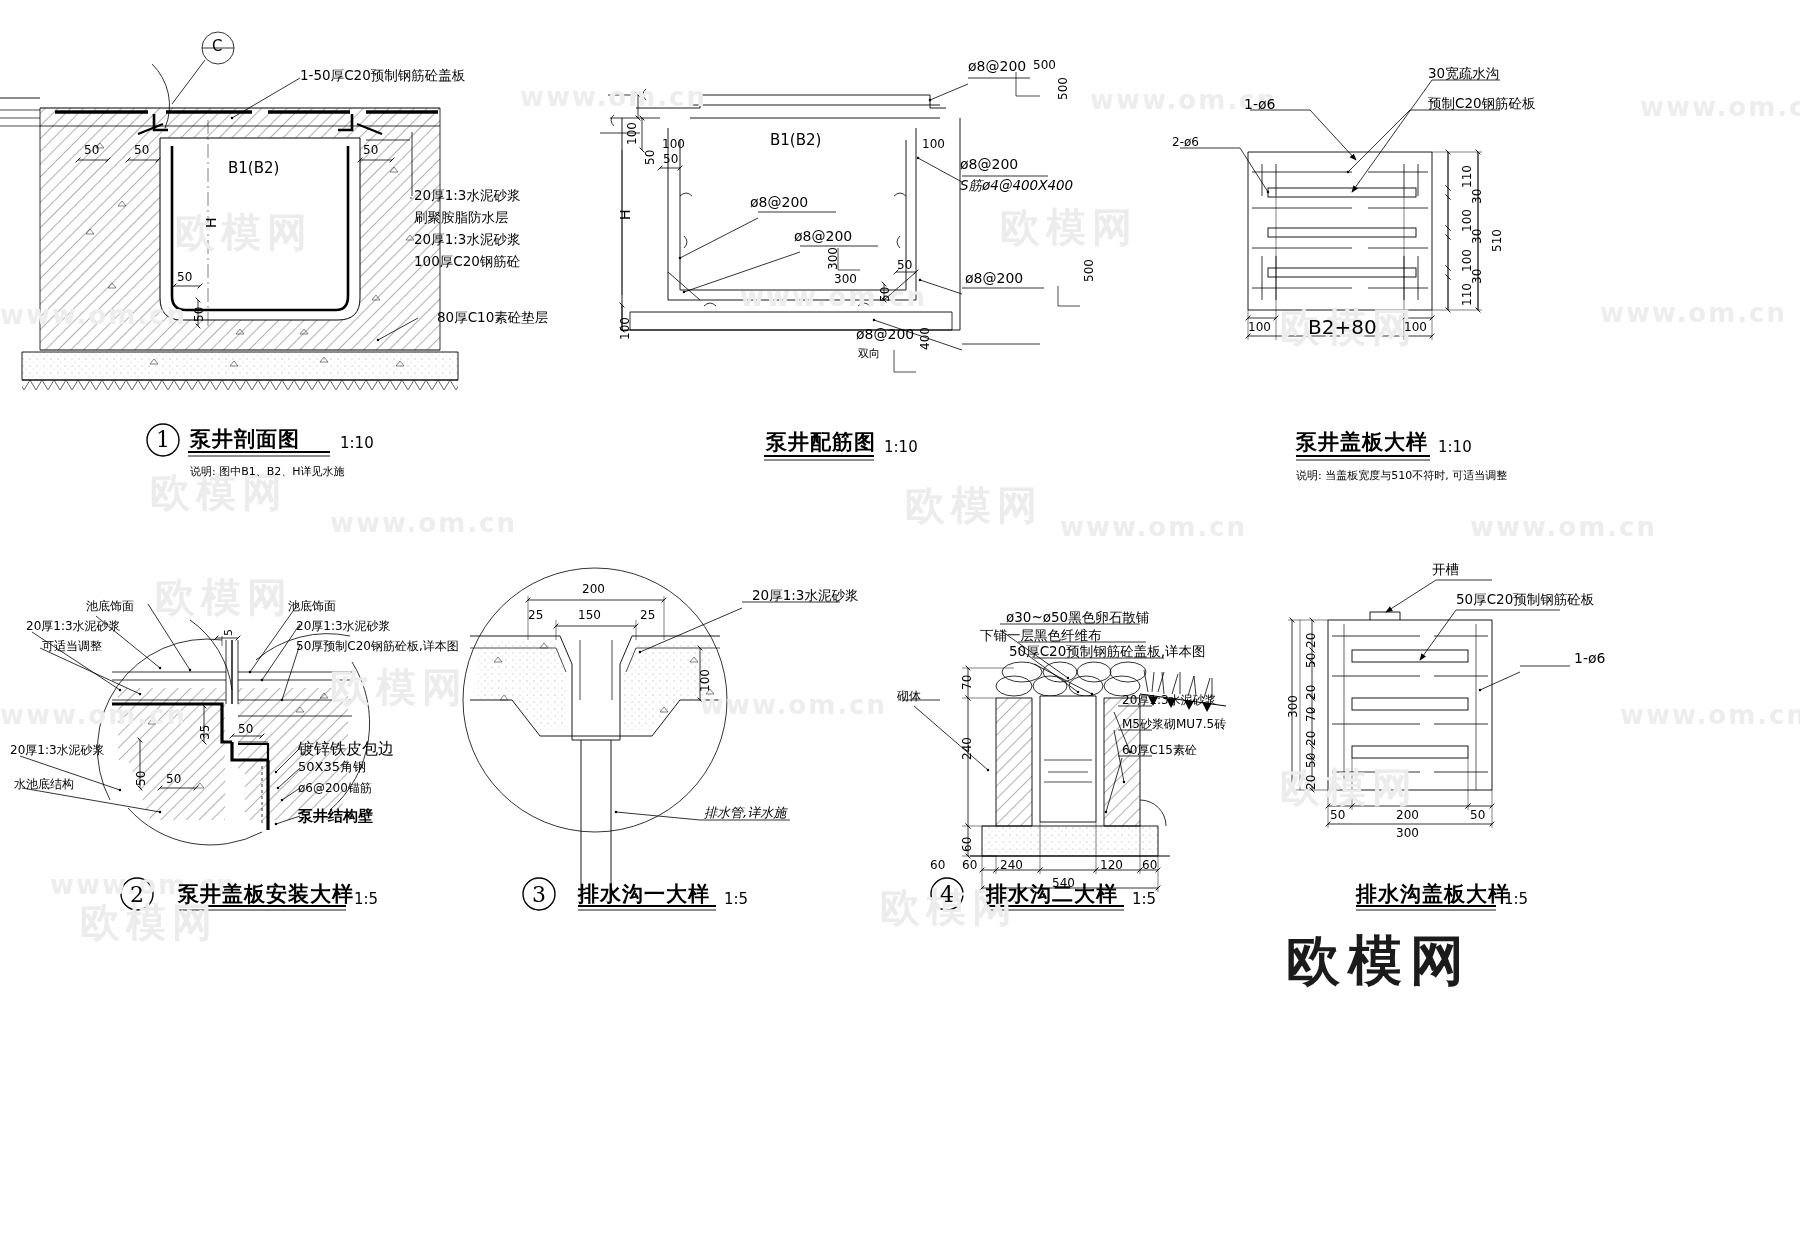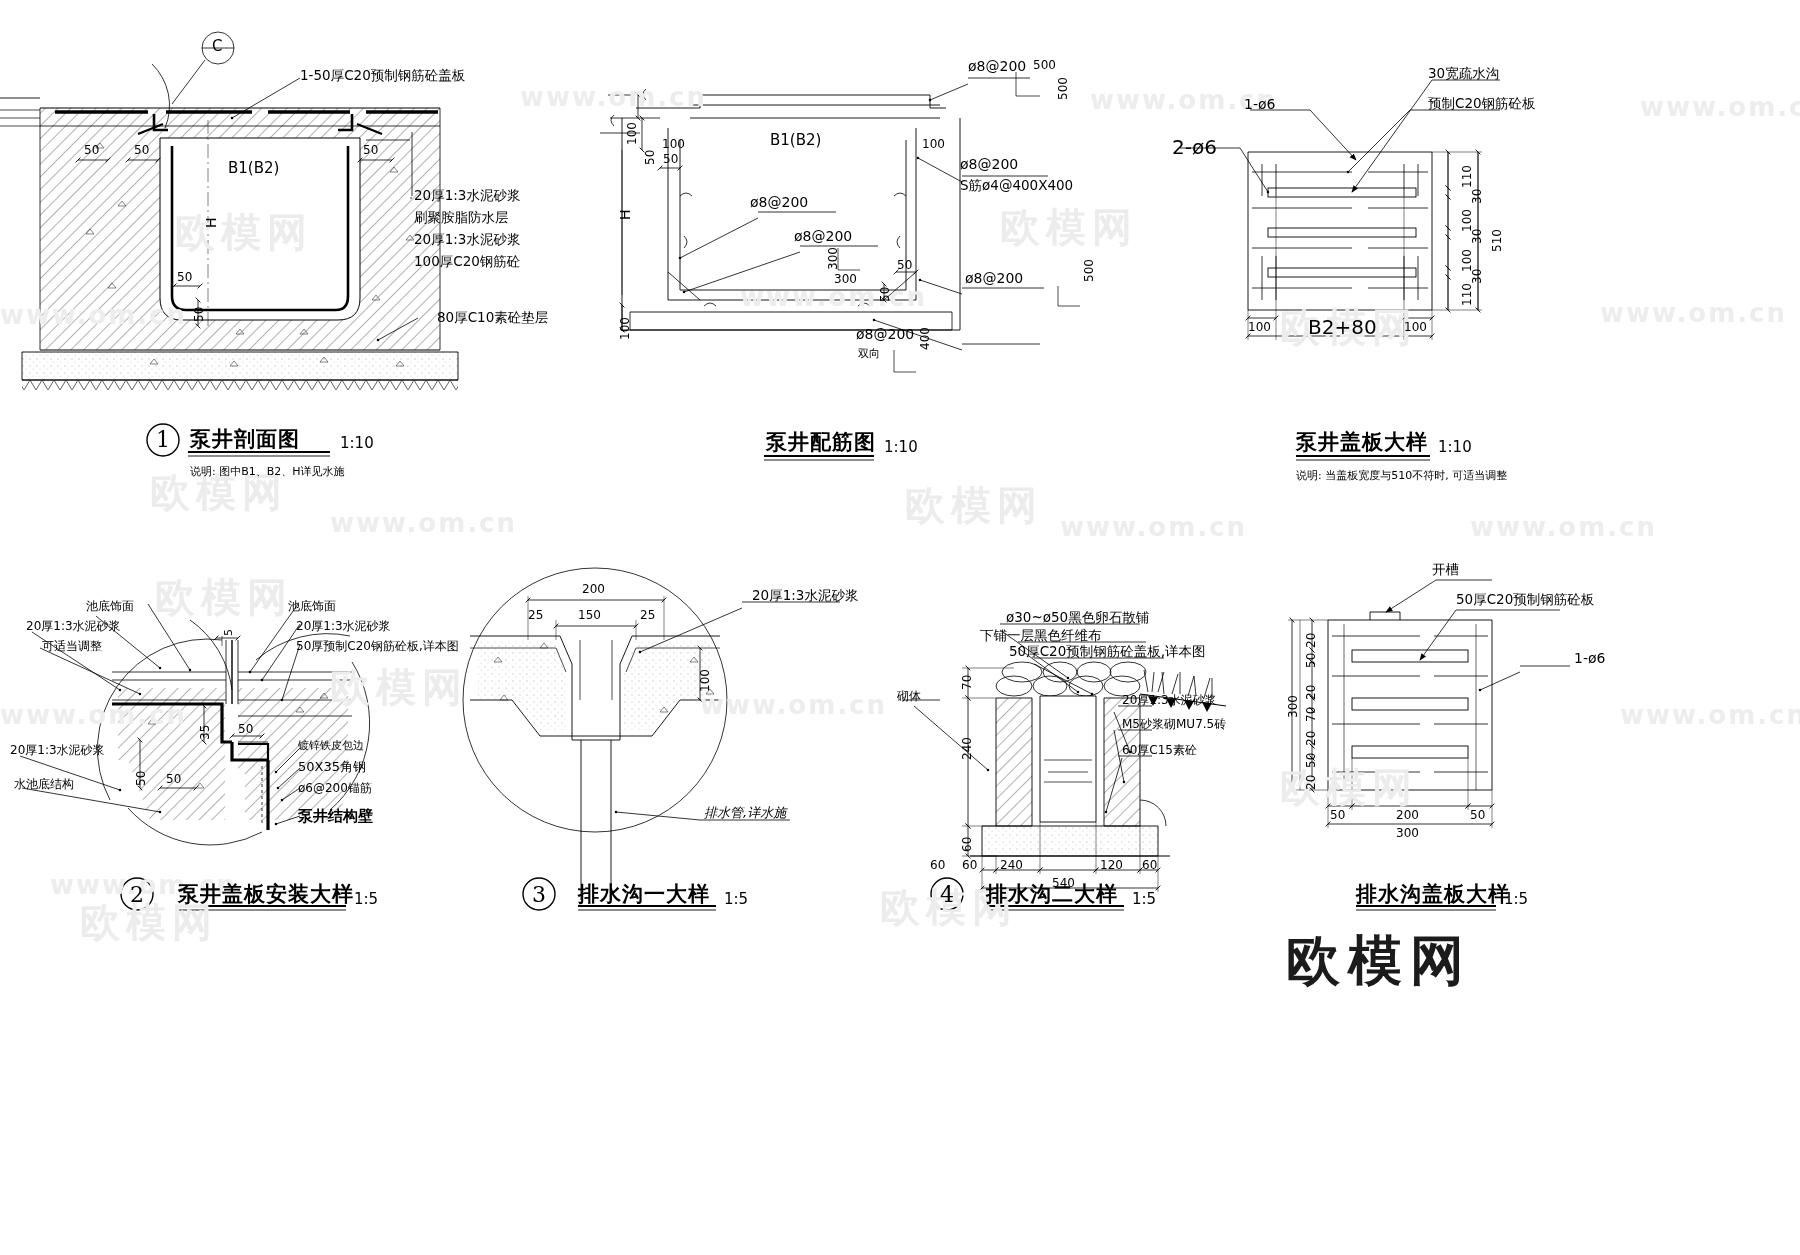--- a/index.html
+++ b/index.html
@@ -552,21 +552,21 @@
 <div class="dim" style="left:363px;top:143px;">50</div>
 <div class="dim" style="left:177px;top:270px;">50</div>
 <div class="dimv" style="left:192px;top:322px;">50</div>
 <div class="titletxt" style="left:190px;top:425px;">泵井剖面图</div>
 <div class="scaletxt" style="left:340px;top:434px;">1:10</div>
 <div class="notetxt" style="left:190px;top:464px;">说明: 图中B1、B2、H详见水施</div>
 <div class="num" style="left:156px;top:427px;">1</div>
 
 <div class="lbl" style="left:968px;top:58px;font-size:14px;">ø8@200</div>
 <div class="lbl" style="left:960px;top:156px;font-size:14px;">ø8@200</div>
-<div class="lbl cn" style="left:960px;top:178px;">S筋ø4@400X400</div>
+<div class="lbl cn" style="left:960px;top:178px;font-style:italic;">S筋ø4@400X400</div>
 <div class="lbl" style="left:750px;top:194px;font-size:14px;">ø8@200</div>
 <div class="lbl" style="left:794px;top:228px;font-size:14px;">ø8@200</div>
 <div class="lbl" style="left:856px;top:326px;font-size:14px;">ø8@200</div>
 <div class="lbl cn" style="left:858px;top:348px;font-size:11px;">双向</div>
 <div class="lbl" style="left:965px;top:270px;font-size:14px;">ø8@200</div>
 <div class="lbl" style="left:770px;top:132px;font-size:15px;">B1(B2)</div>
 <div class="dimv" style="left:617px;top:220px;font-size:14px;">H</div>
 <div class="dim" style="left:1033px;top:58px;">500</div>
 <div class="dimv" style="left:1056px;top:100px;">500</div>
 <div class="dimv" style="left:625px;top:145px;">100</div>
@@ -580,21 +580,21 @@
 <div class="dim" style="left:897px;top:258px;">50</div>
 <div class="dimv" style="left:878px;top:302px;">50</div>
 <div class="dimv" style="left:1082px;top:282px;">500</div>
 <div class="dimv" style="left:918px;top:350px;">400</div>
 <div class="titletxt" style="left:766px;top:428px;">泵井配筋图</div>
 <div class="scaletxt" style="left:884px;top:438px;">1:10</div>
 
 <div class="lbl cn" style="left:1428px;top:66px;">30宽疏水沟</div>
 <div class="lbl cn" style="left:1428px;top:96px;">预制C20钢筋砼板</div>
 <div class="lbl" style="left:1244px;top:96px;font-size:14px;">1-ø6</div>
-<div class="lbl" style="left:1172px;top:136px;font-size:20px;">2-ø6</div>
+<div class="lbl" style="left:1172px;top:136px;font-size:12px;">2-ø6</div>
 <div class="dimv" style="left:1460px;top:188px;">110</div>
 <div class="dimv" style="left:1470px;top:204px;">30</div>
 <div class="dimv" style="left:1460px;top:232px;">100</div>
 <div class="dimv" style="left:1470px;top:244px;">30</div>
 <div class="dimv" style="left:1460px;top:272px;">100</div>
 <div class="dimv" style="left:1470px;top:284px;">30</div>
 <div class="dimv" style="left:1460px;top:306px;">110</div>
 <div class="dimv" style="left:1490px;top:252px;">510</div>
 <div class="dim" style="left:1248px;top:320px;">100</div>
 <div class="dim" style="left:1404px;top:320px;">100</div>
@@ -604,21 +604,21 @@
 <div class="notetxt" style="left:1296px;top:468px;">说明: 当盖板宽度与510不符时, 可适当调整</div>
 
 <div class="lbl cn" style="left:86px;top:600px;font-size:12px;">池底饰面</div>
 <div class="lbl cn" style="left:288px;top:600px;font-size:12px;">池底饰面</div>
 <div class="lbl cn" style="left:26px;top:620px;font-size:12px;">20厚1:3水泥砂浆</div>
 <div class="lbl cn" style="left:42px;top:640px;font-size:12px;">可适当调整</div>
 <div class="lbl cn" style="left:296px;top:620px;font-size:12px;">20厚1:3水泥砂浆</div>
 <div class="lbl cn" style="left:296px;top:640px;font-size:12px;">50厚预制C20钢筋砼板,详本图</div>
 <div class="lbl cn" style="left:10px;top:744px;font-size:12px;">20厚1:3水泥砂浆</div>
 <div class="lbl cn" style="left:14px;top:778px;font-size:12px;">水池底结构</div>
-<div class="lbl cn" style="left:298px;top:740px;font-size:11px;">镀锌铁皮包边</div>
+<div class="lbl cn" style="left:298px;top:740px;font-size:16px;">镀锌铁皮包边</div>
 <div class="lbl" style="left:298px;top:760px;font-size:13px;">50X35角钢</div>
 <div class="lbl cn" style="left:298px;top:782px;font-size:12px;">ø6@200锚筋</div>
 <div class="lbl cn" style="left:298px;top:808px;font-size:15px;font-weight:bold;">泵井结构壁</div>
 <div class="dimv" style="left:222px;top:636px;font-size:11px;">5</div>
 <div class="dimv" style="left:198px;top:740px;">35</div>
 <div class="dimv" style="left:134px;top:786px;">50</div>
 <div class="dim" style="left:166px;top:772px;">50</div>
 <div class="dim" style="left:238px;top:722px;">50</div>
 <div class="titletxt" style="left:178px;top:880px;">泵井盖板安装大样</div>
 <div class="scaletxt" style="left:354px;top:890px;">1:5</div>

